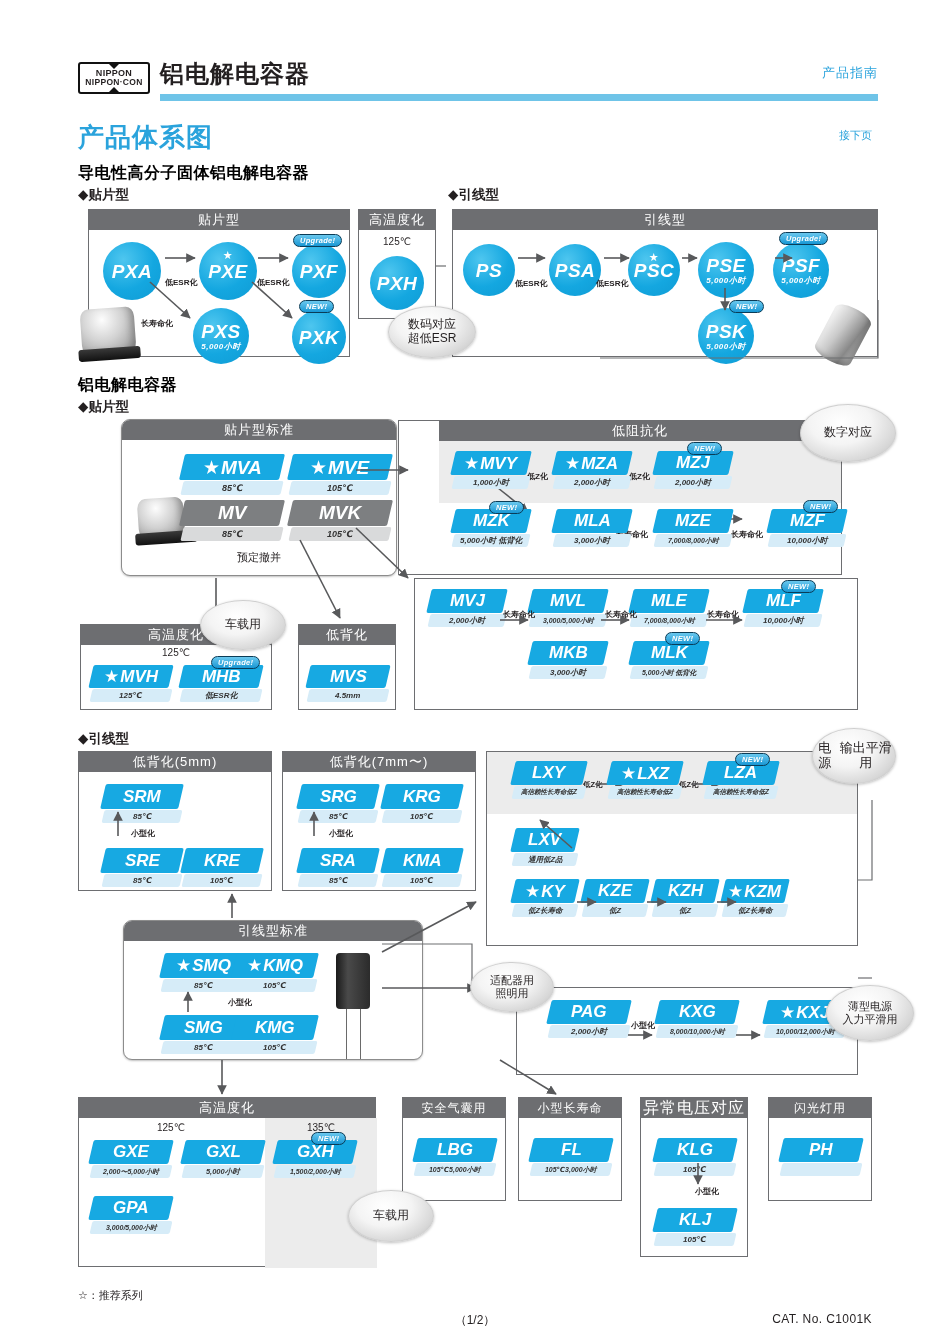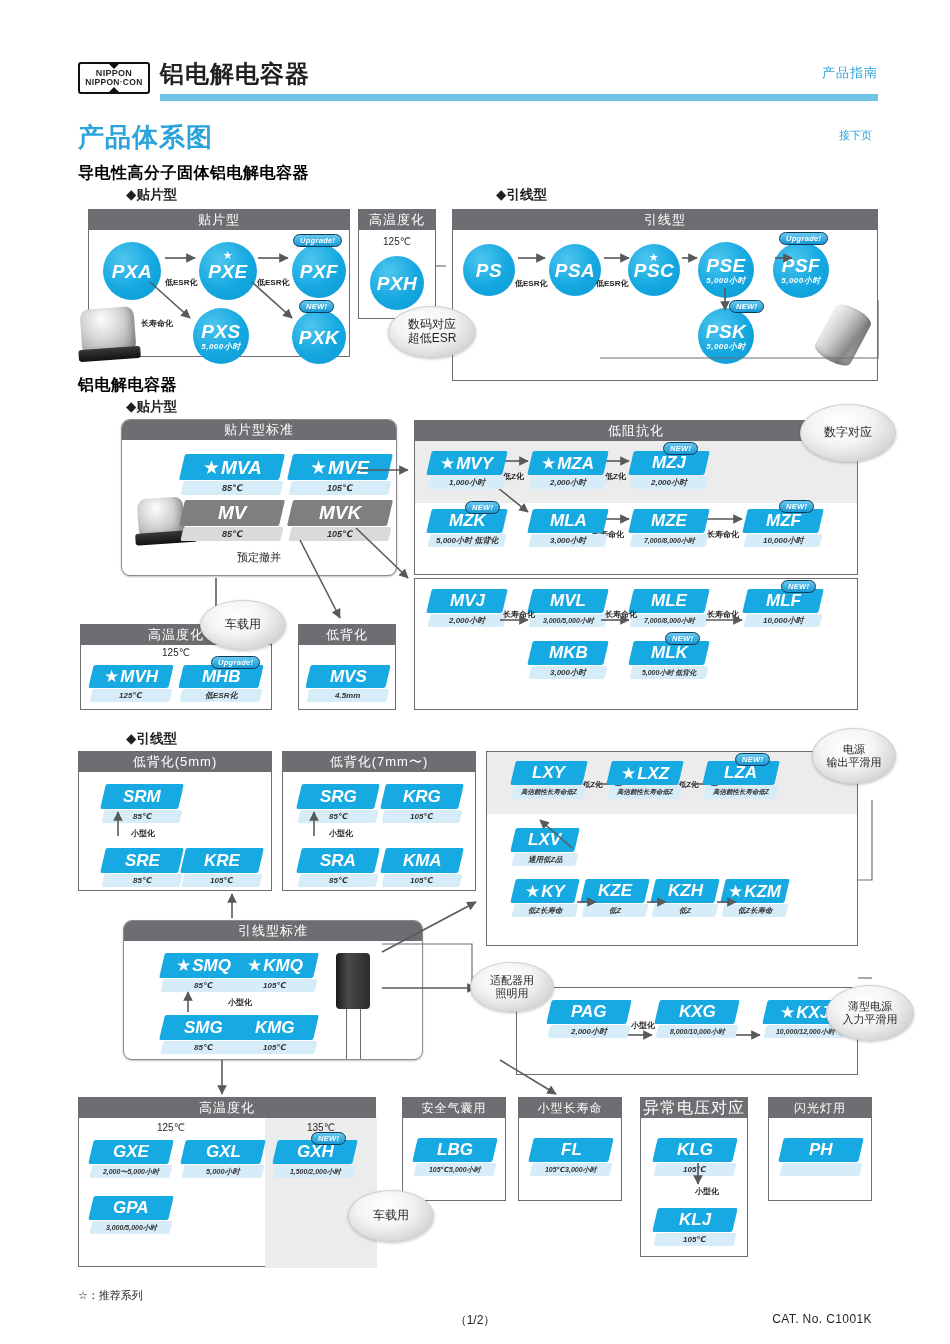--- a/index.html
+++ b/index.html
@@ -31,21 +31,21 @@
   .logo b:last-child{ font-size:8.5px; }
 
   .hdr-title{ position:absolute; left:160px; top:58px; font-size:24px; font-weight:bold; letter-spacing:1px;}
   .hdr-right{ position:absolute; right:72px; top:64px; font-size:13px; color:#2aa3dc; letter-spacing:1px;}
   .hdr-rule{ position:absolute; left:160px; top:94px; width:718px; height:7px; background:#6fc4e8; }
 
   .page-title{ position:absolute; left:78px; top:120px; font-size:26px; font-weight:bold; color:#2aa3dc; letter-spacing:1px;}
   .page-next{ position:absolute; right:78px; top:128px; font-size:11px; color:#2aa3dc;}
 
   .sec-title{ position:absolute; font-size:15px; font-weight:bold; color:#000000; letter-spacing:.5px;}
-  .sub-title{ position:absolute; font-size:13.5px; font-weight:bold; color:#231f20;margin-left:48px;}
+  .sub-title{ position:absolute; font-size:13.5px; font-weight:bold; color:#231f20;}
 
   
   .grp { position:absolute; border:1px solid #6d6e71; background:#fff; }
   .grp > .cap {
     height:20px; background:#6d6e71; color:#fff; font-size:13px;
     display:flex; align-items:center; justify-content:center; letter-spacing:1px;
   }
   .grp.round { border-radius:9px; border:1px solid #8c8c8c; overflow:hidden;
                box-shadow:0 1px 2px rgba(0,0,0,.25);margin-left:43px; }
   .grp.round > .cap { background:#6d6e71; }
@@ -182,21 +182,21 @@
   <div class="grp" style="left:358px;top:209px;width:78px;height:110px;">
     <div class="cap">高温度化</div>
     <div class="body">
       <div class="temp" style="left:50%;transform:translateX(-50%);top:6px;">125℃</div>
       <div class="circ" style="left:11px;top:26px;width:54px;height:54px;">
         <span>PXH</span>
       </div>
     </div>
   </div>
 
-  <div class="grp" style="left:452px;top:209px;width:426px;height:172px;">
+  <div class="grp" style="left:452px;top:209px;width:426px;height:148px;">
     <div class="cap">引线型</div>
     <div class="body">
       <div class="circ" style="left:10px;top:14px;width:52px;height:52px;">
         <span>PS</span>
       </div>
       <div class="circ" style="left:96px;top:14px;width:52px;height:52px;">
         <span>PSA</span>
       </div>
       <div class="circ" style="left:175px;top:14px;width:52px;height:52px;">
         <span class="star">★</span>
@@ -263,21 +263,21 @@
             <span>MVK</span>
           </div>
         <div class="bot" style="height:14px;font-size:9px;">
             <span>105℃</span>
           </div>
       </div>
       <div class="note" style="left:50%;transform:translateX(-50%);top:110px;">预定撤并</div>
     </div>
   </div>
 
-  <div class="grp" style="left:414px;top:420px;width:444px;height:155px;">
+  <div class="grp" style="left:398px;top:420px;width:444px;height:155px;padding-left:40px;">
     <div class="cap">低阻抗化</div>
     <div class="body">
       <div class="shade" style="left:0;top:0;width:100%;height:62px;"></div>
       <div class="tag" style="left:14px;top:10px;width:76px;z-index:4;">
         <div class="top" style="height:24px;font-size:17px;">
             <span><i class="st">★</i><b>MVY</b></span>
           </div>
         <div class="bot" style="height:13px;font-size:8px;">
             <span>1,000小时</span>
           </div>
@@ -585,21 +585,21 @@
         <div class="bot" style="height:13px;font-size:7.5px;">
             <span>低Z长寿命</span>
           </div>
       </div>
 
       <div class="lbl sm" style="left:96px;top:28px;">低Z化</div>
       <div class="lbl sm" style="left:192px;top:28px;">低Z化</div>
     </div>
   </div>
 
-  <div class="oval" style="left:812px;top:728px;width:84px;height:56px;flex-direction:column;font-size:11px;">
+  <div class="oval" style="left:812px;top:728px;width:84px;height:56px;flex-direction:row;font-size:13px;">
     <div>电源</div>
     <div>输出平滑用</div>
   </div>
 
   <div class="grp round" style="left:80px;top:920px;width:300px;height:140px;">
     <div class="cap">引线型标准</div>
     <div class="body">
       <div class="tag" style="left:38px;top:12px;width:82px;">
         <div class="top" style="height:25px;font-size:17px;">
             <span><i class="st">★</i><b>SMQ</b></span>

